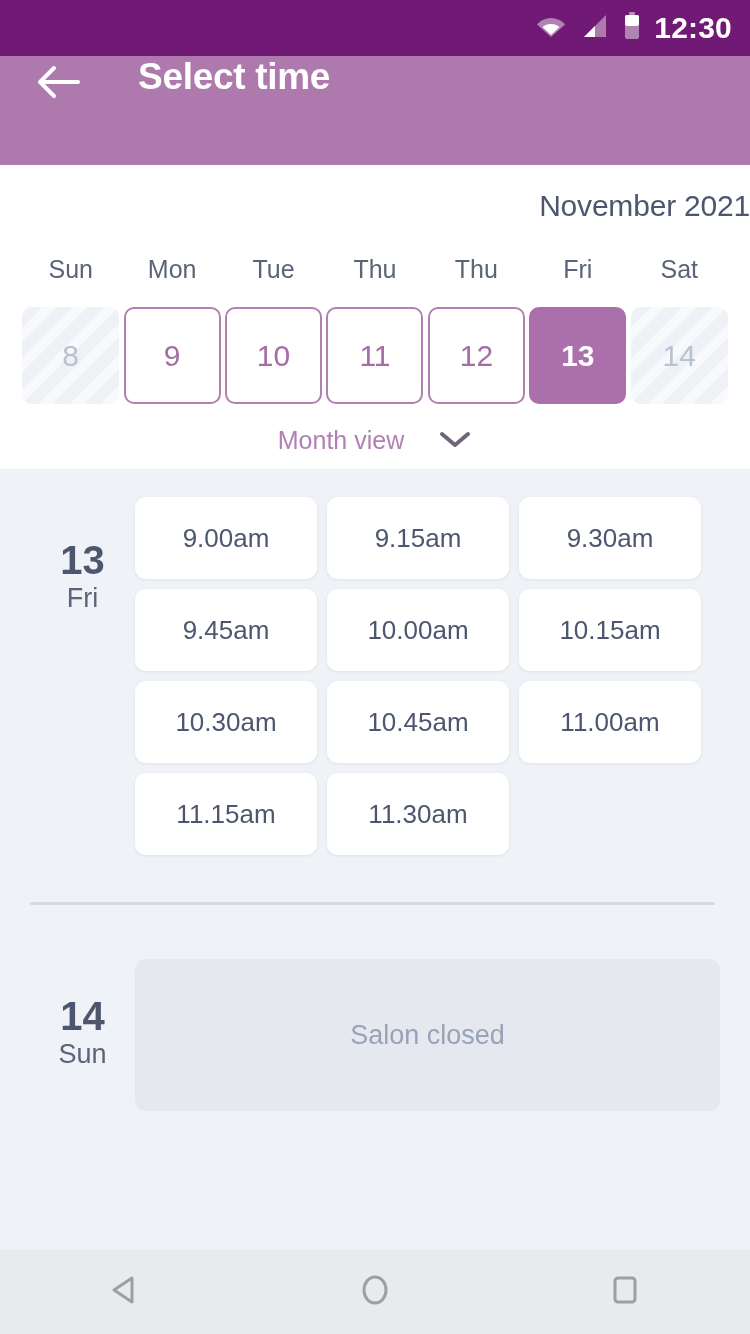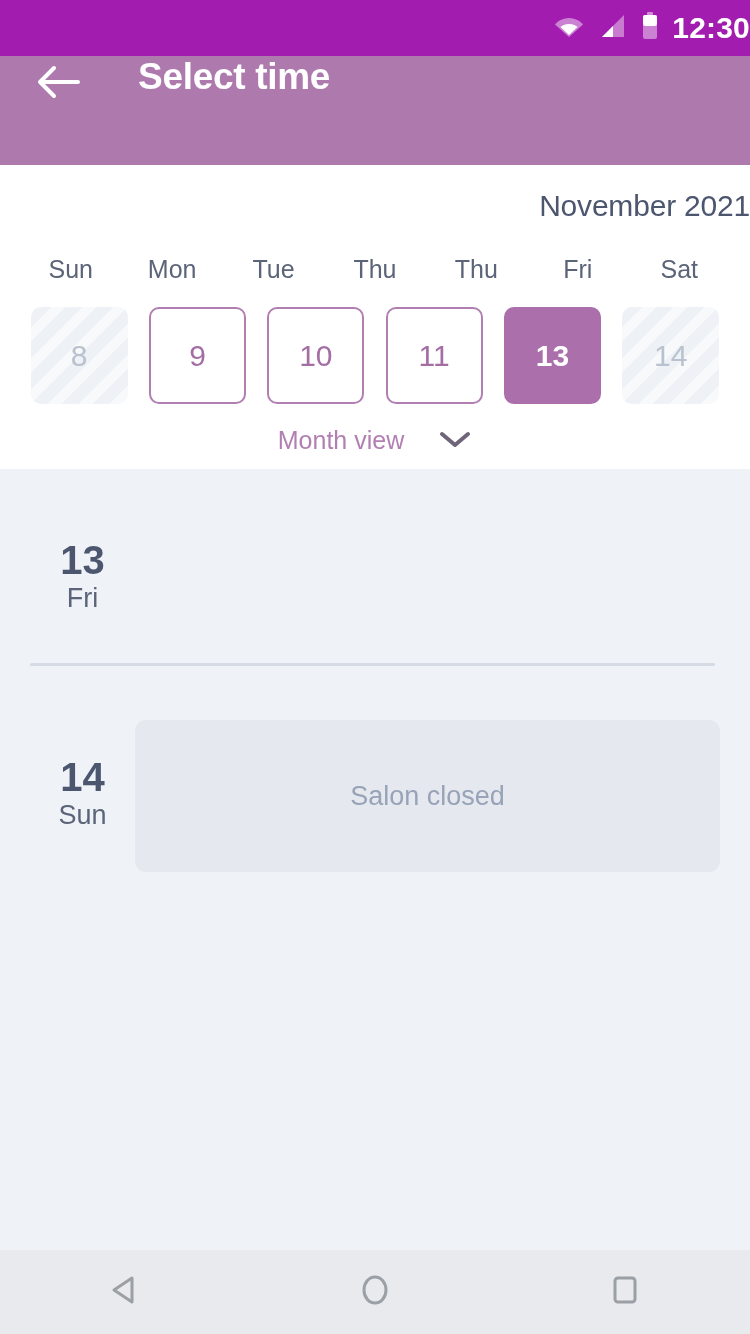--- a/index.html
+++ b/index.html
@@ -17,24 +17,25 @@
     width: 750px;
     height: 1334px;
     display: flex;
     flex-direction: column;
     background: #eff2f7;
   }
 
   
   .statusbar {
     height: 56px;
-    background: #a21caf;
+    background: #701a75;
     display: flex;
     align-items: center;
     justify-content: flex-end;
+    padding-right: 18px;
     flex: 0 0 auto;
   }
   .statusbar .icons {
     display: flex;
     align-items: center;
     gap: 16px;
   }
   .si { display: block; }
   .clock {
     color: #ffffff;
@@ -296,20 +297,23 @@
       <div class="day-cell-wrap">
         <div class="day-cell available">9</div>
       </div>
       <div class="day-cell-wrap">
         <div class="day-cell available">10</div>
       </div>
       <div class="day-cell-wrap">
         <div class="day-cell available">11</div>
       </div>
       <div class="day-cell-wrap">
+        <div class="day-cell available">12</div>
+      </div>
+      <div class="day-cell-wrap">
         <div class="day-cell selected">13</div>
       </div>
       <div class="day-cell-wrap">
         <div class="day-cell disabled">14</div>
       </div>
     </div>
 
     <div class="month-view-row">
       <span class="month-view-label">Month view</span>
       <span>
@@ -320,20 +324,33 @@
     </div>
   </div>
 
   <div class="content">
 
     <div class="day-section">
       <div class="day-label">
         <div class="num">13</div>
         <div class="dow-name">Fri</div>
       </div>
+      <div class="slots">
+        <div class="slot">9.00am</div>
+        <div class="slot">9.15am</div>
+        <div class="slot">9.30am</div>
+        <div class="slot">9.45am</div>
+        <div class="slot">10.00am</div>
+        <div class="slot">10.15am</div>
+        <div class="slot">10.30am</div>
+        <div class="slot">10.45am</div>
+        <div class="slot">11.00am</div>
+        <div class="slot">11.15am</div>
+        <div class="slot">11.30am</div>
+      </div>
     </div>
 
     <div class="divider"></div>
 
     <div class="day-section" style="padding-top:54px;">
       <div class="day-label" style="padding-top:36px;">
         <div class="num">14</div>
         <div class="dow-name">Sun</div>
       </div>
       <div class="closed-box">Salon closed</div>

